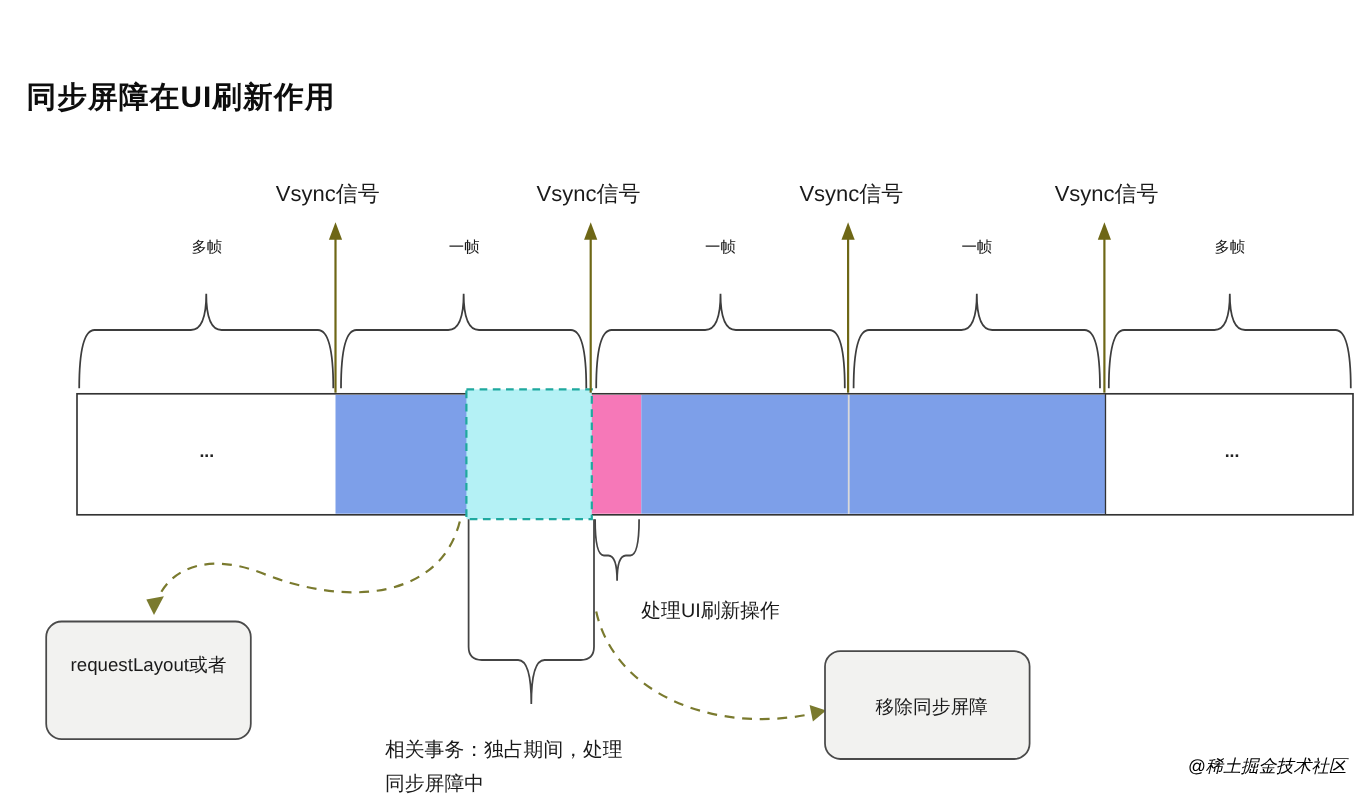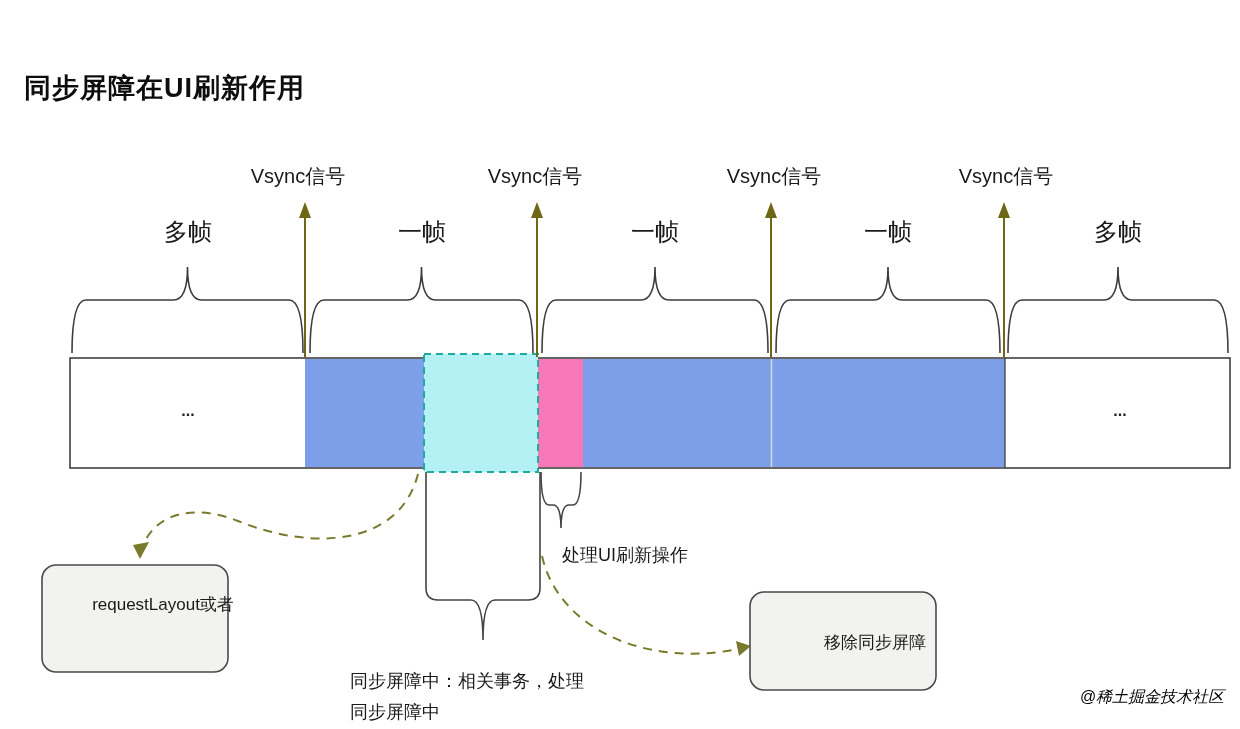--- a/index.html
+++ b/index.html
@@ -4,25 +4,25 @@
 <style>
   html,body{margin:0;padding:0;background:#ffffff;}
   .canvas{
     position:relative;width:1240px;height:729px;background:#ffffff;overflow:hidden;
     font-family:"Liberation Sans","DejaVu Sans",sans-serif;color:#1a1a1a;
   }
   .abs{position:absolute;}
   .nowrap{white-space:nowrap;}
   .title{left:24px;top:26px;font-size:27px;font-weight:700;color:#0d0d0d;letter-spacing:1px;margin-top:44px;}
   .vsync-label{font-size:20px;transform:translateX(-50%);top:163px;}
-  .frame-label{font-size:24px;transform:translateX(-50%);top:216px;}
+  .frame-label{font-size:14px;transform:translateX(-50%);top:216px;}
   .ellipsis{font-size:16px;font-weight:700;transform:translateX(-50%);top:402px;color:#222;}
   .anno{font-size:18px;}
   .anno-two-line{line-height:31px;}
-  .box-text{font-size:17px;text-align:center;line-height:27px;color:#1a1a1a;margin-left:28px;}
+  .box-text{font-size:17px;text-align:center;line-height:27px;color:#1a1a1a;}
   .watermark{right:16px;top:687px;font-size:16px;color:#000000;font-style:italic;}
   svg{position:absolute;left:0;top:0;}
 </style>
 </head>
 <body>
 
 <div class="canvas">
 
   <svg width="1240" height="729" viewBox="0 0 1240 729">
 
@@ -75,24 +75,24 @@
 
   <div class="abs frame-label nowrap" style="left:188px;">多帧</div>
   <div class="abs frame-label nowrap" style="left:422px;">一帧</div>
   <div class="abs frame-label nowrap" style="left:655px;">一帧</div>
   <div class="abs frame-label nowrap" style="left:888px;">一帧</div>
   <div class="abs frame-label nowrap" style="left:1118px;">多帧</div>
 
   <div class="abs ellipsis nowrap" style="left:188px;">...</div>
   <div class="abs ellipsis nowrap" style="left:1120px;">...</div>
 
-  <div class="abs anno nowrap" style="left:562px;top:543px;text-align:center;">处理UI刷新操作</div>
+  <div class="abs anno nowrap" style="left:583px;top:543px;text-align:center;">处理UI刷新操作</div>
 
   <div class="abs anno anno-two-line" style="left:350px;top:666px;">
-    <div>同步屏障中：相关事务，处理</div>
+    <div>相关事务：独占期间，处理</div>
     <div>同步屏障中</div>
   </div>
 
   <div class="abs box-text" style="left:42px;top:591px;width:186px;">
     <div>requestLayout或者</div>
   </div>
 
   <div class="abs box-text" style="left:750px;top:629px;width:194px;">移除同步屏障</div>
 
   <div class="abs watermark nowrap">@稀土掘金技术社区</div>

